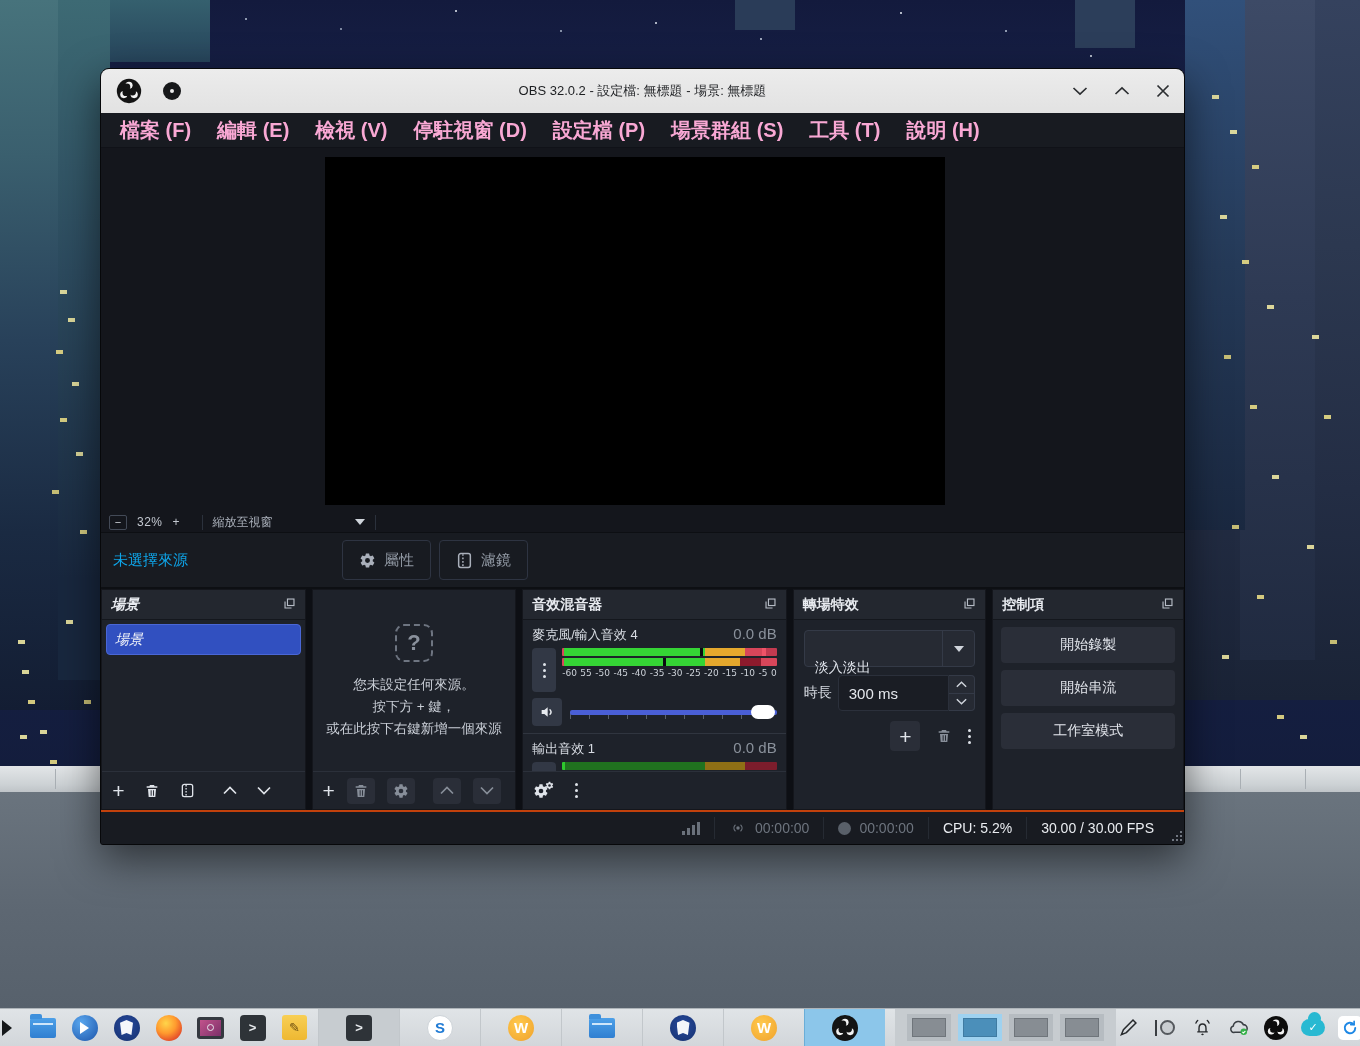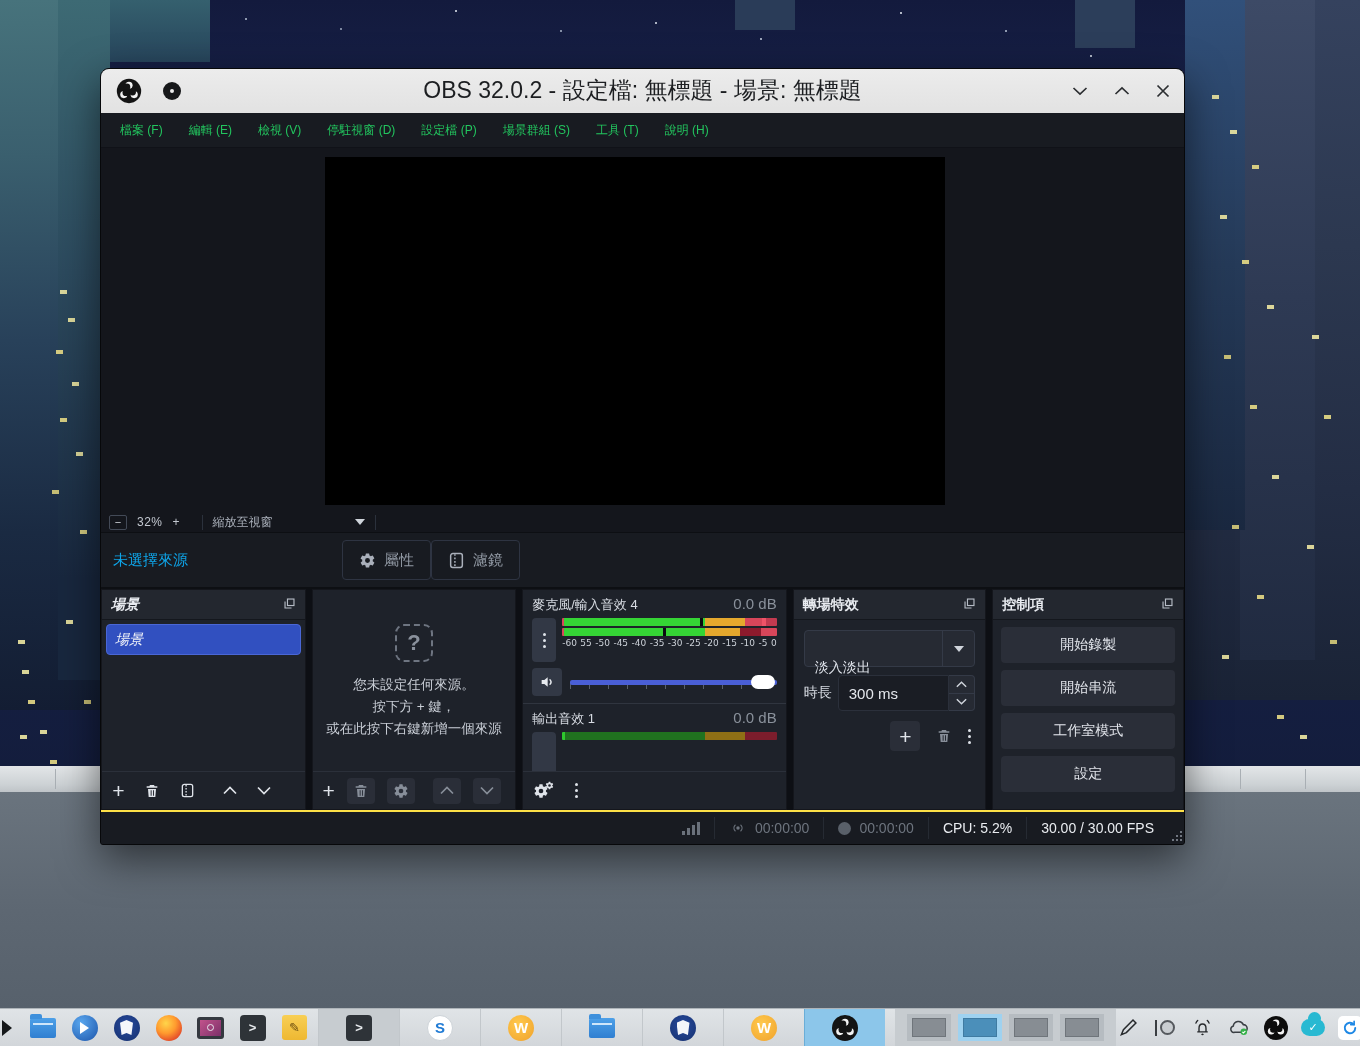--- a/index.html
+++ b/index.html
@@ -40,28 +40,28 @@
     background:linear-gradient(180deg,#6a747e 0%,#5d6772 55%,#57616c 100%); }
 
   
   #obs { position:absolute; left:100px; top:68px; width:1085px; height:777px;
     display:flex; flex-direction:column; border-radius:9px 9px 3px 3px; overflow:hidden;
     border:1px solid #07080a; box-shadow:0 14px 42px rgba(0,0,0,.55); background:#181b21; }
 
   #titlebar { height:44px; background:linear-gradient(180deg,#ececec,#e2e2e2); display:flex;
     align-items:center; padding:0 14px; position:relative; }
   #titlebar .t-icons { display:flex; align-items:center; gap:16px; }
-  #title-text { position:absolute; left:0; right:0; text-align:center; font-size:23px;
+  #title-text { position:absolute; left:0; right:0; text-align:center; font-size:13px;
     color:#1c1e21; pointer-events:none; }
   #win-ctl { margin-left:auto; display:flex; align-items:center; gap:26px; color:#2b2d30; }
   #win-ctl svg { display:block; }
 
   #menubar { height:35px; background:#181b21; display:flex; align-items:center;
     padding:0 6px; border-bottom:1px solid #101218; }
-  .menu-item { padding:0 13px; font-size:12px; color:#22c55e; line-height:34px; cursor:default; }
+  .menu-item { padding:0 13px; font-size:20px; color:#f9a8d4; line-height:34px; cursor:default;font-weight:bold; }
 
   #preview { height:366px; background:#14161c; position:relative; }
   #canvas { position:absolute; left:224px; top:9px; width:620px; height:348px; background:#000; }
 
   #zoomrow { height:21px; background:#14161c; display:flex; align-items:center;
     font-size:12px; color:#c3c8d0; border-bottom:1px solid #0d0f13; padding-left:8px; }
   #zoom-minus { width:18px; height:15px; border:1px solid #434a57; border-radius:2px;
     display:flex; align-items:center; justify-content:center; font-size:11px; color:#d4d8de; }
   #zoomrow .zlvl { margin:0 10px; letter-spacing:.5px; }
   #zoomrow .zplus { margin-right:12px; }
@@ -69,21 +69,21 @@
   #zoom-fit { color:#aab0ba; }
   #zoom-caret { width:0; height:0; border-left:5px solid transparent; border-right:5px solid transparent;
     border-top:6px solid #cfd4db; margin-left:82px; }
 
   #srcbar { height:56px; background:#181b21; display:flex; align-items:center; padding:0 12px;
     border-bottom:2px solid #0d0f13; }
   #no-source { font-size:15px; color:#0ea5e9; }
   .srcbtn { display:flex; align-items:center; gap:8px; height:40px; padding:0 16px;
     border:1px solid #2e3442; border-radius:4px; color:#9199a4; font-size:15px; background:transparent; }
   #btn-props { margin-left:154px; }
-  #btn-filters { margin-left:0; }
+  #btn-filters { margin-left:8px; }
   .srcbtn svg { color:#aab0bb; }
 
   
   #docks { height:221px; background:#0d0f14; display:flex; gap:6px; }
   .dock { background:#1e222a; border:1px solid #14161c; display:flex; flex-direction:column; }
   .dock-title { height:30px; display:flex; align-items:center; padding:0 9px; font-size:14px;
     font-weight:700; color:#e8ebf0; background:#23272f; border-bottom:1px solid #14171d; }
   .dock-title .pop { margin-left:auto; color:#b6bcc6; }
   .dock-body { flex:1; position:relative; overflow:hidden; }
   .dock-toolbar { height:38px; border-top:1px solid #2b303a; display:flex; align-items:center;
@@ -146,21 +146,21 @@
     border-left:none; border-radius:0 4px 4px 0; background:#262a33; }
   #dur-spin > div { flex:1; display:flex; align-items:center; justify-content:center; color:#cfd4db; }
   #dur-spin > div:first-child { border-bottom:1px solid #343a47; }
   #trans-btns { display:flex; align-items:center; gap:16px; justify-content:flex-end; margin:10px 14px 0 0; }
 
   #dock-controls { width:192px; }
   .ctl-btn { margin:7px 8px 0 8px; height:36px; background:#2a2e38; border-radius:4px; display:flex;
     align-items:center; justify-content:center; font-size:14px; color:#e2e5eb; }
 
   
-  #statusbar { height:34px; background:#181b21; border-top:2px solid #fde047; display:flex;
+  #statusbar { height:34px; background:#181b21; border-top:2px solid #c2410c; display:flex;
     align-items:center; justify-content:flex-end; font-size:14px; position:relative; }
   .st-seg { display:flex; align-items:center; gap:8px; padding:0 14px; height:22px;
     border-left:1px solid #262b33; color:#6d747e; }
   .st-seg.bright { color:#e9ecf0; }
   .sigbars { display:flex; align-items:flex-end; gap:2px; height:14px; }
   .sigbars i { width:3px; background:#6a717b; display:block; }
   .rec-dot { width:13px; height:13px; border-radius:50%; background:#596069; }
   #grip { width:14px; height:14px; margin:12px 2px 0 0; position:relative; }
   #grip i { position:absolute; width:2px; height:2px; background:#707680; }
 
@@ -396,20 +396,29 @@
           </span>
           <span class="tbtn boxed dim">
             <svg width="14" height="9" viewBox="0 0 14 9">
                 <path d="M1 1.5l6 6 6-6" fill="none" stroke="currentColor" stroke-width="1.7"></path>
               </svg>
           </span>
         </div>
       </div>
 
       <div class="dock" id="dock-mixer">
+        <div class="dock-title">
+          <span>音效混音器</span>
+          <span class="pop">
+            <svg width="13" height="13" viewBox="0 0 16 16" fill="none" stroke="currentColor" stroke-width="1.4">
+                <rect x="5.5" y="2.5" width="8" height="8"></rect>
+                <path d="M2.5 5.5v8h8"></path>
+              </svg>
+          </span>
+        </div>
         <div class="dock-body">
           <div class="mix-ch">
             <div class="mix-head">
               <span class="mix-name">麥克風/輸入音效 4</span>
               <span class="mix-db">0.0 dB</span>
             </div>
             <div class="mix-meter-row">
               <span class="dots-btn">
                   <i></i>
                   <i></i>
@@ -539,21 +548,20 @@
             <svg width="13" height="13" viewBox="0 0 16 16" fill="none" stroke="currentColor" stroke-width="1.4">
                 <rect x="5.5" y="2.5" width="8" height="8"></rect>
                 <path d="M2.5 5.5v8h8"></path>
               </svg>
           </span>
         </div>
         <div class="dock-body">
           <div class="ctl-btn">開始錄製</div>
           <div class="ctl-btn">開始串流</div>
           <div class="ctl-btn">工作室模式</div>
-          <div class="ctl-btn">設定</div>
         </div>
       </div>
     </div>
 
     <div id="statusbar">
       <div class="st-seg" style="border-left:none">
         <span class="sigbars">
           <i style="height:4px"></i>
             <i style="height:7px"></i>
             <i style="height:10px"></i>

